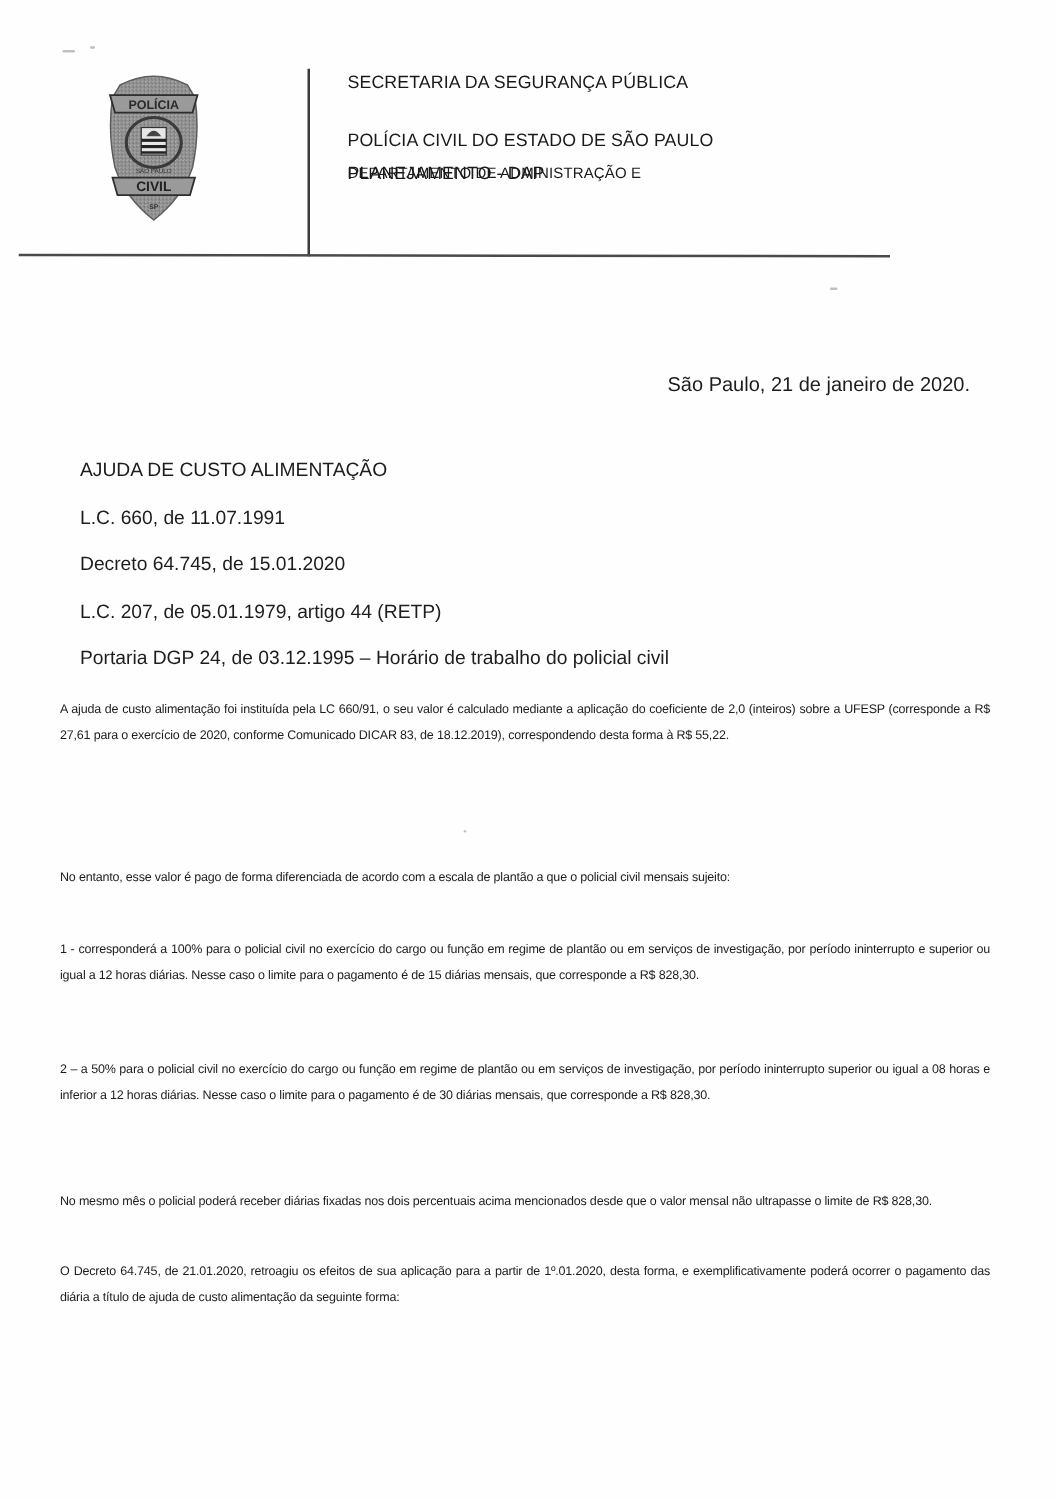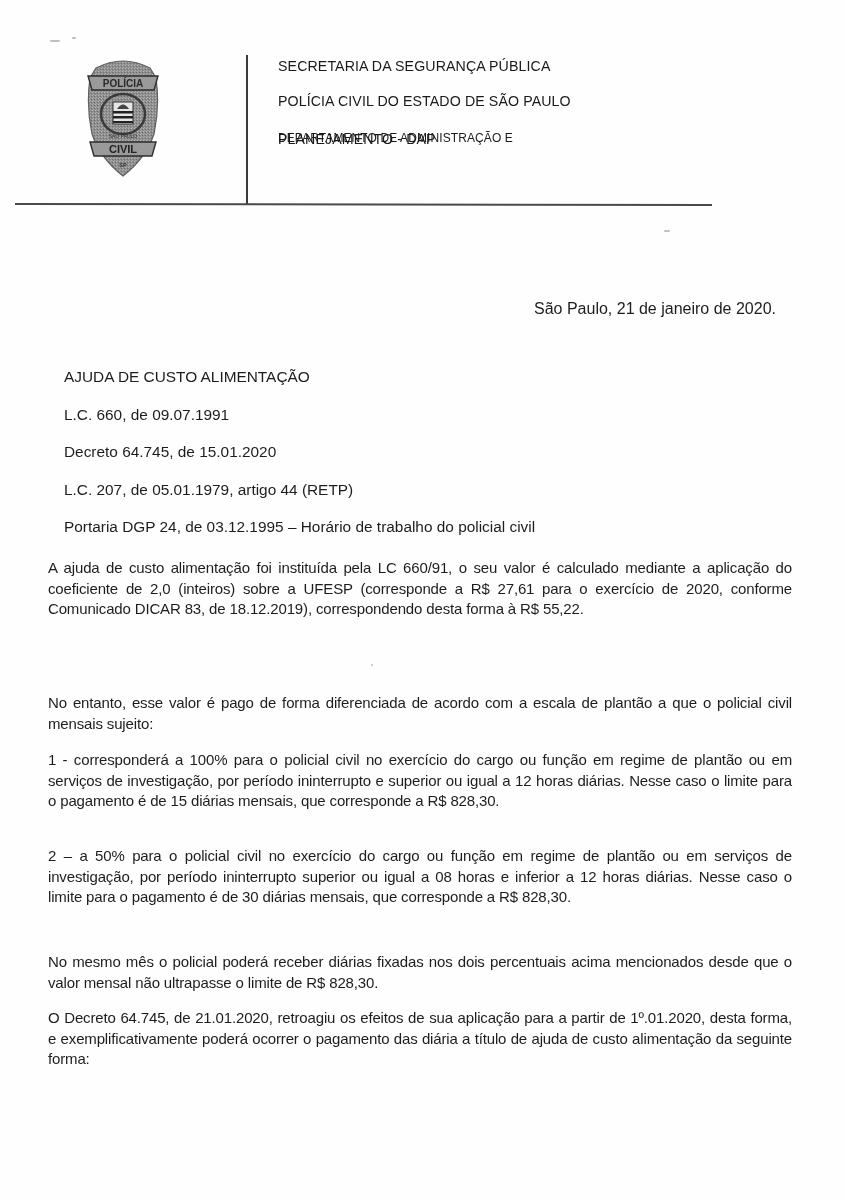--- a/index.html
+++ b/index.html
@@ -50,21 +50,21 @@
     .hdr {
       position: absolute;
       left: 278px;
       font-weight: normal;
       font-size: 14.2px;
       letter-spacing: 0.1px;
       color: #1a1a1a;
       white-space: nowrap;
     }
     .hdr.h1 { top: 58px; }
-    .hdr.h2 { top: 93px; }
+    .hdr.h2 { top: 105px; }
     .hdr.h3 { top: 111px; font-size: 12px; margin-top: 20px; }
     .hdr.h4 { top: 131px; }
 
     .date {
       position: absolute;
       left: 534px;
       top: 300px;
       font-size: 16px;
       white-space: nowrap;
     }
@@ -78,21 +78,21 @@
     .refs div {
       font-size: 15.4px;
       white-space: nowrap;
       height: 37.5px;
     }
 
     .body-text {
       position: absolute;
       left: 48px;
       width: 744px;
-      font-size: 15px;
+      font-size: 10px;
       line-height: 20.5px;
       text-align: justify;
       text-align-last: left;
       letter-spacing: -0.15px;
     }
     .p1 { top: 558px; }
     .p2 { top: 693px; }
     .p3 { top: 750px; }
     .p4 { top: 846px; }
     .p5 { top: 952px; }
@@ -143,21 +143,21 @@
 
   <div class="hdr h1">SECRETARIA DA SEGURANÇA PÚBLICA</div>
   <div class="hdr h2">POLÍCIA CIVIL DO ESTADO DE SÃO PAULO</div>
   <div class="hdr h3">DEPARTAMENTO DE ADMINISTRAÇÃO E</div>
   <div class="hdr h4">PLANEJAMENTO - DAP</div>
 
   <div class="date">São Paulo, 21 de janeiro de 2020.</div>
 
   <div class="refs">
     <div>AJUDA DE CUSTO ALIMENTAÇÃO</div>
-    <div>L.C. 660, de 09.07.1991</div>
+    <div>L.C. 660, de 11.07.1991</div>
     <div>Decreto 64.745, de 15.01.2020</div>
     <div>L.C. 207, de 05.01.1979, artigo 44 (RETP)</div>
     <div>Portaria DGP 24, de 03.12.1995 – Horário de trabalho do policial civil</div>
   </div>
 
   <div class="body-text p1">A ajuda de custo alimentação foi instituída pela LC 660/91, o seu valor é calculado mediante a aplicação do coeficiente de 2,0 (inteiros) sobre a UFESP (corresponde a R$ 27,61 para o exercício de 2020, conforme Comunicado DICAR 83, de 18.12.2019), correspondendo desta forma à R$ 55,22.</div>
   <div class="body-text p2">No entanto, esse valor é pago de forma diferenciada de acordo com a escala de plantão a que o policial civil mensais sujeito:</div>
   <div class="body-text p3">1 - corresponderá a 100% para o policial civil no exercício do cargo ou função em regime de plantão ou em serviços de investigação, por período ininterrupto e superior ou igual a 12 horas diárias. Nesse caso o limite para o pagamento é de 15 diárias mensais, que corresponde a R$ 828,30.</div>
   <div class="body-text p4">2 – a 50% para o policial civil no exercício do cargo ou função em regime de plantão ou em serviços de investigação, por período ininterrupto superior ou igual a 08 horas e inferior a 12 horas diárias. Nesse caso o limite para o pagamento é de 30 diárias mensais, que corresponde a R$ 828,30.</div>
   <div class="body-text p5">No mesmo mês o policial poderá receber diárias fixadas nos dois percentuais acima mencionados desde que o valor mensal não ultrapasse o limite de R$ 828,30.</div>

